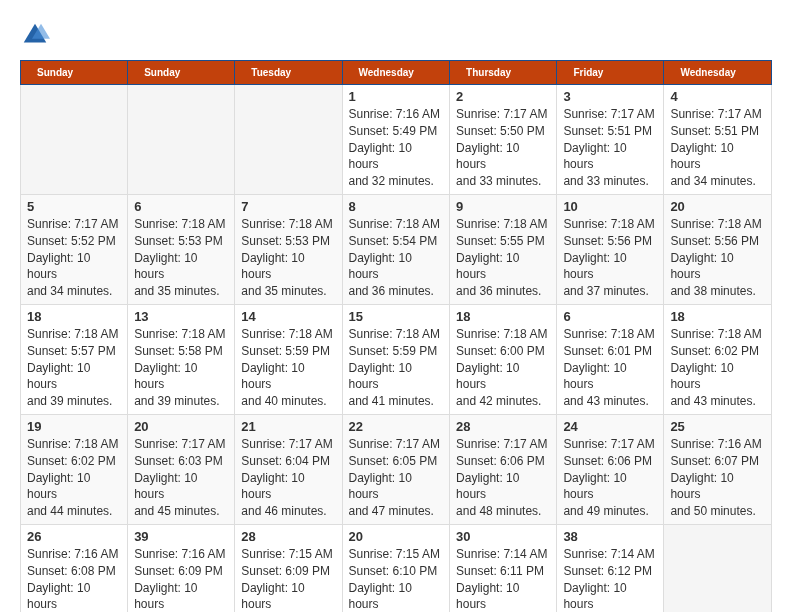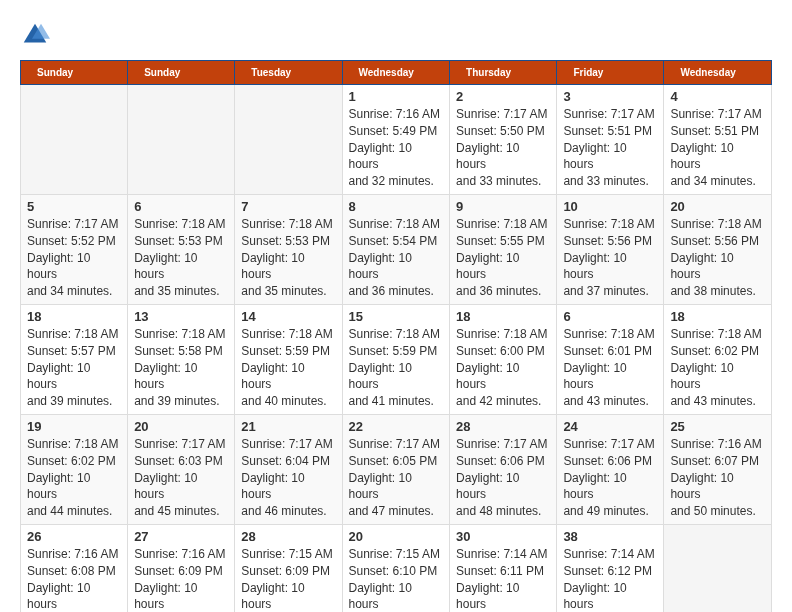--- a/index.html
+++ b/index.html
@@ -318,21 +318,21 @@
       </tr>
       <tr class="row-odd">
         <td>
           <span class="day-number">26</span>
           <div class="day-info" style="white-space: pre-line;">Sunrise: 7:16 AM
 Sunset: 6:08 PM
 Daylight: 10 hours
 and 52 minutes.</div>
         </td>
         <td>
-          <span class="day-number">27</span>
+          <span class="day-number">39</span>
           <div class="day-info" style="white-space: pre-line;">Sunrise: 7:16 AM
 Sunset: 6:09 PM
 Daylight: 10 hours
 and 53 minutes.</div>
         </td>
         <td>
           <span class="day-number">28</span>
           <div class="day-info" style="white-space: pre-line;">Sunrise: 7:15 AM
 Sunset: 6:09 PM
 Daylight: 10 hours

